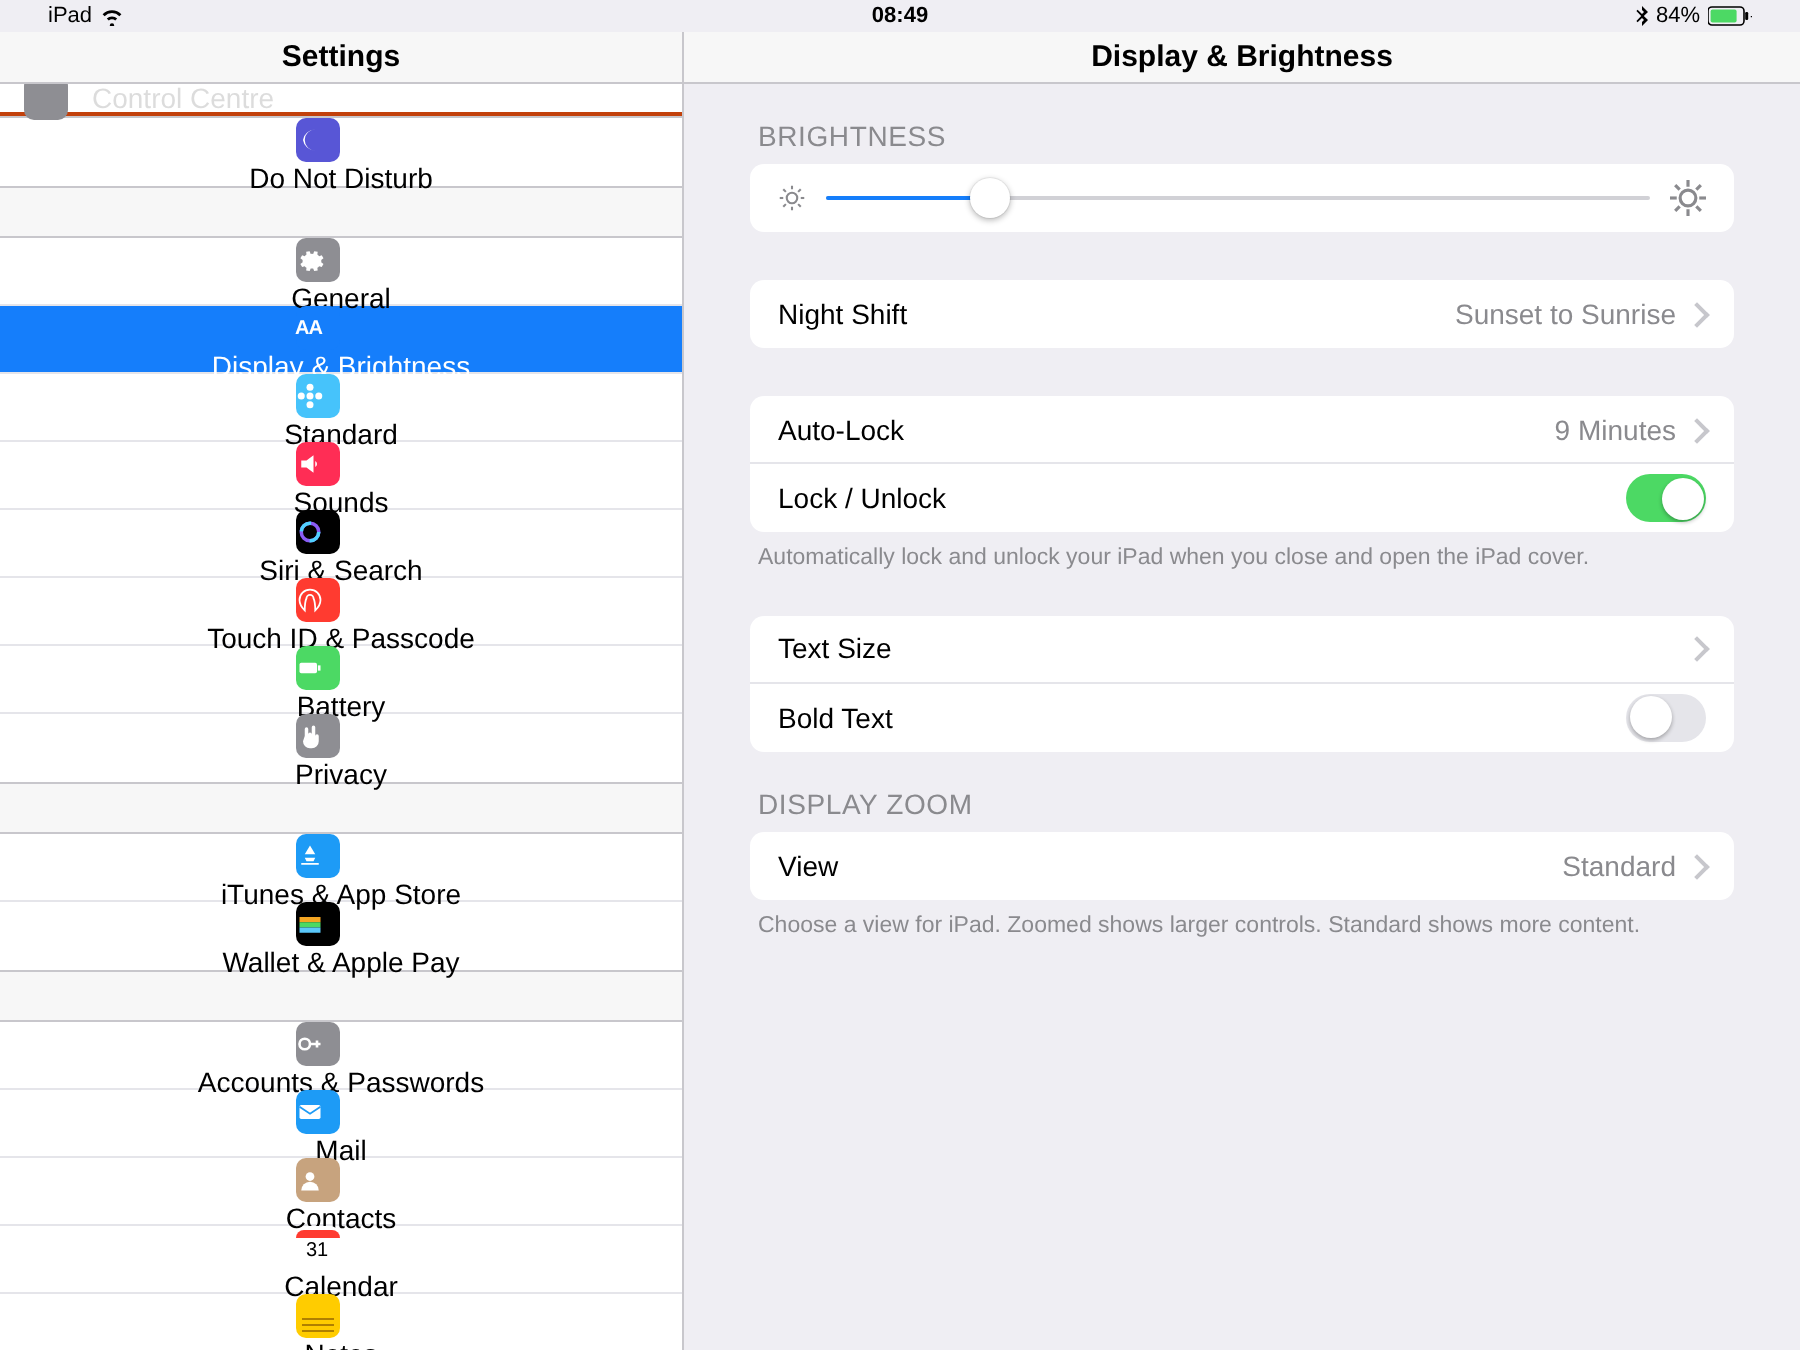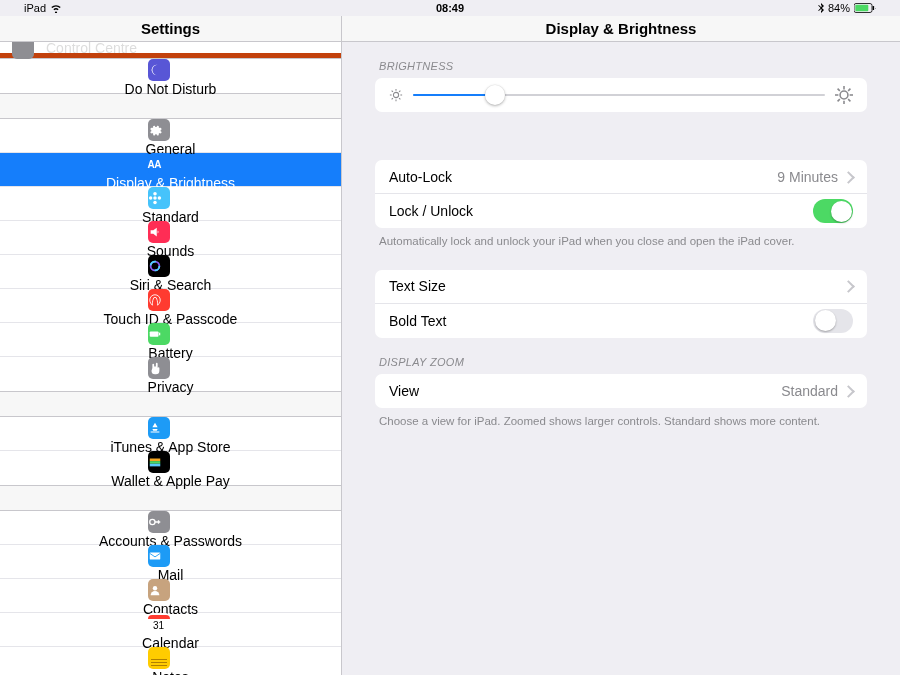--- a/index.html
+++ b/index.html
@@ -20,25 +20,25 @@
 .detail-header { height:26px; display:flex; align-items:center; justify-content:center; font-weight:600; font-size:15px; border-bottom:1px solid #c8c7cc; background:#f7f7f7; }
 .detail-scroll { flex:1; padding:0 33px; overflow:hidden; }
 
 
 .group { background:#fff; border-top:1px solid #c8c7cc; border-bottom:1px solid #c8c7cc; }
 .group + .group-gap { height:24px; }
 .row { display:flex; align-items:center; height:34px; padding:0 12px; border-bottom:1px solid #e5e5ea; font-size:14px; cursor:pointer;flex-direction:column; }
 .row:last-child { border-bottom:none; }
 .row.selected { background:#157efb; color:#fff; }
 .row .icon { width:22px; height:22px; border-radius:5px; margin-right:24px; display:flex; align-items:center; flex-shrink:0; }
-.cut-top { height:16px; border-bottom:5px solid #c2410c; background:#fff; display:flex; align-items:center; padding:0 12px; font-size:14px; color:#777; }
+.cut-top { height:16px; border-bottom:2px solid #c2410c; background:#fff; display:flex; align-items:center; padding:0 12px; font-size:14px; color:#777; }
 .cut-top .icon { width:22px; height:22px; border-radius:5px; margin-right:12px; background:#8e8e93; }
 
 
-.section-label { font-size:11px; color:#8a8a8e; padding:18px 4px 6px; text-transform:uppercase; letter-spacing:0.3px;font-style:italic; }
+.section-label { font-size:14px; color:#8a8a8e; padding:18px 4px 6px; text-transform:uppercase; letter-spacing:0.3px; }
 .section-footer { font-size:11.5px; color:#8a8a8e; padding:6px 4px 0; line-height:1.35; }
 .card { background:#fff; border-radius:7px; }
 .drow { display:flex; align-items:center; height:34px; padding:0 14px; border-bottom:1px solid #e5e5ea; font-size:14px; cursor:pointer; }
 .drow:last-child { border-bottom:none; }
 .drow .label { flex:1; color:#000; }
 .drow .value { color:#8a8a8e; margin-right:8px; }
 .chevron { width:7px; height:12px; position:relative; }
 .chevron::before { content:''; position:absolute; width:7px; height:7px; border-right:2px solid #c7c7cc; border-top:2px solid #c7c7cc; transform:rotate(45deg); top:2px; left:-2px; }
 
 
@@ -291,20 +291,27 @@
                   <line x1="11.7" y1="11.7" x2="13.7" y2="13.7"></line>
                   <line x1="11.7" y1="4.3" x2="13.7" y2="2.3"></line>
                   <line x1="2.3" y1="13.7" x2="4.3" y2="11.7"></line>
                 </g>
               </svg>
           </span>
         </div>
       </div>
 
       <div style="height:24px"></div>
+      <div class="card">
+        <div class="drow">
+          <span class="label">Night Shift</span>
+          <span class="value">Sunset to Sunrise</span>
+          <span class="chevron"></span>
+        </div>
+      </div>
 
       <div style="height:24px"></div>
       <div class="card">
         <div class="drow">
           <span class="label">Auto-Lock</span>
           <span class="value">9 Minutes</span>
           <span class="chevron"></span>
         </div>
         <div class="drow">
           <span class="label">Lock / Unlock</span>

